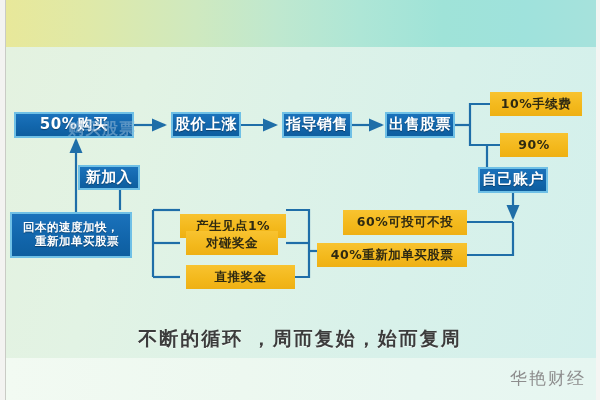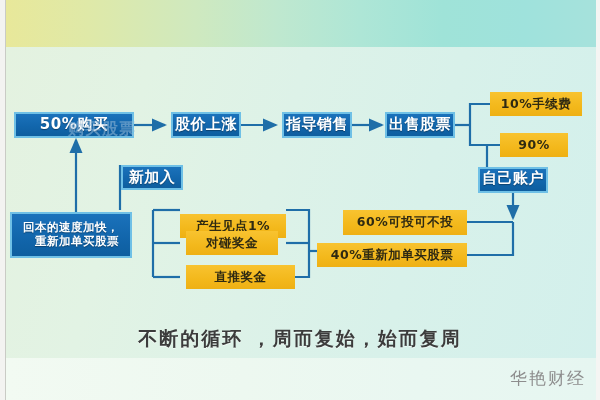--- a/index.html
+++ b/index.html
@@ -135,25 +135,25 @@
   </div>
 
   <div class="node yellow" style="left:490px;top:92px;width:92px;height:24px;">
     <span>10%手续费</span>
   </div>
 
   <div class="node yellow" style="left:500px;top:133px;width:68px;height:24px;">
     <span>90%</span>
   </div>
 
-  <div class="node blue" style="left:478px;top:167px;width:70px;height:26px;font-family:Liberation Mono, monospace;">
+  <div class="node blue" style="left:478px;top:167px;width:70px;height:26px;">
     <span>自己账户</span>
   </div>
 
-  <div class="node blue" style="left:78px;top:165px;width:62px;height:25px;margin-left:43px;">
+  <div class="node blue" style="left:78px;top:165px;width:62px;height:25px;">
     <span>新加入</span>
   </div>
 
   <div class="node blue small" style="left:10px;top:212px;width:122px;height:46px;">
     <span>回本的速度加快，
 重新加单买股票</span>
   </div>
 
   <div class="node yellow" style="left:180px;top:198px;width:106px;height:24px;margin-top:16px;">
     <span>产生见点1%</span>

